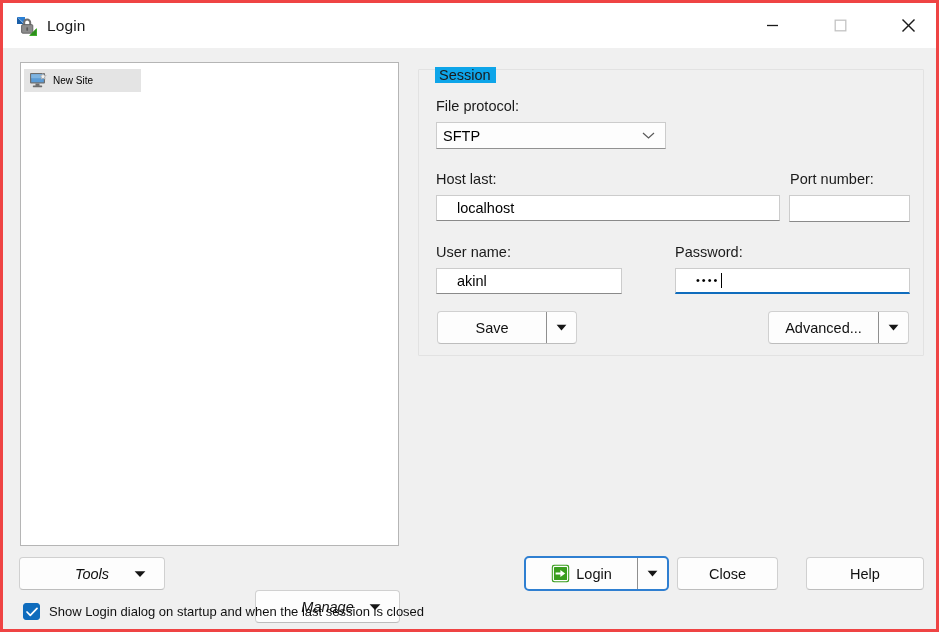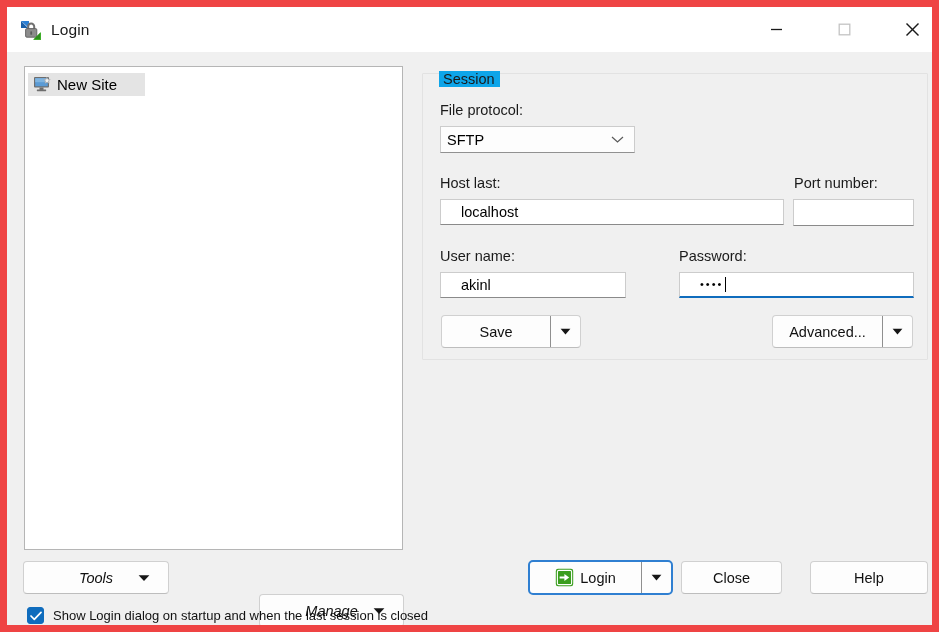--- a/index.html
+++ b/index.html
@@ -11,21 +11,21 @@
   body {
     font-family: "Liberation Sans", sans-serif;
     font-size: 14.5px;
     color: #000;
     background: #f0f0f0;
   }
   #window {
     position: relative;
     width: 939px; height: 632px;
     background: #f0f0f0;
-    border: 7px solid #ef4444;
+    border: 3px solid #ef4444;
     overflow: hidden;
   }
 
   
   #titlebar {
     position: absolute; top: 0; left: 0;
     width: 939px; height: 45px;
     background: #ffffff;
     display: flex; align-items: center;
   }
@@ -65,21 +65,21 @@
     height: 23px;
     width: 117px;
     background: #e4e4e4;
     padding-left: 5px;
   }
   #site-item-icon {
     width: 19px; height: 17px;
     position: relative; flex: none;
     margin-right: 5px;
   }
-  #site-item-label { font-size: 15px; color: #000; }
+  #site-item-label { font-size: 10px; color: #000; }
 
   
   #session-group {
     position: absolute;
     left: 415px; top: 66px;
     width: 506px; height: 287px;
     border: 1px solid #e2e2e2;
     border-radius: 1px;
   }
   #session-legend {
@@ -114,21 +114,21 @@
   }
   .txt.focused {
     border: 1px solid #cccccc;
     border-bottom: 2px solid #0f6cbd;
   }
 
   
   #protocol-combo {
     position: absolute;
     left: 433px; top: 119px;
-    width: 195px; height: 27px;
+    width: 230px; height: 27px;
     background: #fdfdfd;
     border: 1px solid #cccccc;
     border-bottom: 1px solid #919191;
     display: flex; align-items: center;
   }
   #protocol-value {
     font-size: 14.5px; color: #000;
     padding-left: 6px; flex: 1;
   }
   #protocol-chevron { margin-right: 10px; display: flex; }

